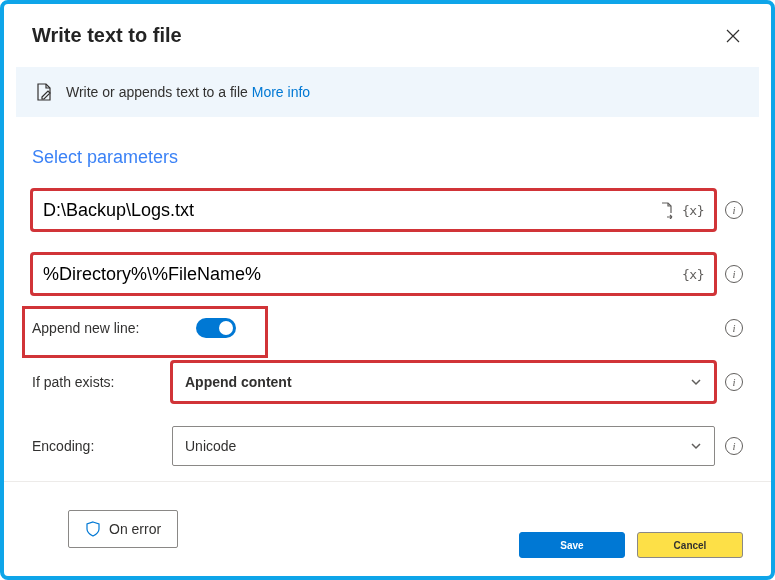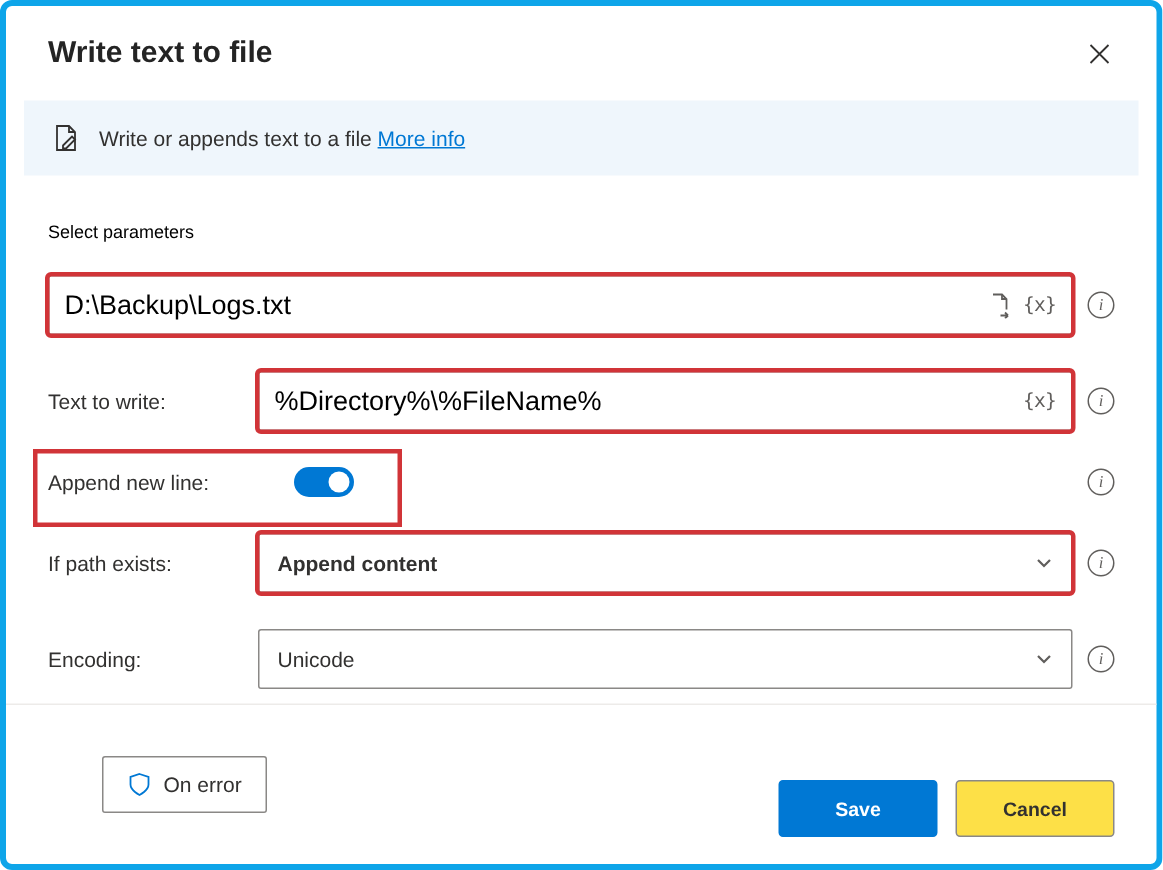--- a/index.html
+++ b/index.html
@@ -43,32 +43,31 @@
       margin: 6px 12px 0 12px;
       background: #eff6fc;
       padding: 15px 18px;
       display: flex;
       align-items: center;
       gap: 12px;
     }
     .banner-text { color: #323130; }
     .more-info {
       color: #0078d4;
-      text-decoration: underline;
       cursor: pointer;
     }
     .content {
       flex: 1;
       padding: 30px 28px 10px 28px;
       overflow: auto;
     }
     .section-title {
-      font-size: 12px;
+      font-size: 18px;
       font-weight: 400;
-      color: #000000;
+      color: #3b82f6;
       margin-bottom: 22px;
     }
     .row {
       display: flex;
       align-items: center;
       margin-bottom: 24px;
     }
     .label {
       width: 140px;
       flex-shrink: 0;
@@ -179,24 +178,24 @@
       padding: 0 16px;
       display: flex;
       align-items: center;
       gap: 8px;
       cursor: pointer;
       font-size: 14px;
       margin-left: 36px;
     }
     .right-btns { display: flex; gap: 12px; }
     .btn {
-      height: 38px;
+      height: 26px;
       min-width: 106px;
       border-radius: 3px;
-      font-size: 13px;
+      font-size: 10px;
       font-weight: 600;
       cursor: pointer;
       display: flex;
       align-items: center;
       justify-content: center;
       margin-top: 32px;
     }
     .btn-primary {
       background: #0078d4;
       color: #fff;
@@ -251,21 +250,20 @@
               <path d="M9 16 L14 16 M14 16 L12 14 M14 16 L12 18" stroke="#605e5c" stroke-width="1.2" fill="none"></path>
             </svg>
           </span>
           <span class="var-btn var-badge">{x}</span>
         </div>
         <div class="info-icon">i</div>
       </div>
     </div>
 
     <div class="row">
-      <div class="label">Text to write:</div>
       <div class="field-wrap">
         <div class="input-box highlight-red">
           <input type="text" value="%Directory%\%FileName%" style="">
           <span class="var-btn var-badge">{x}</span>
         </div>
         <div class="info-icon">i</div>
       </div>
     </div>
 
     <div class="row row-toggle">

